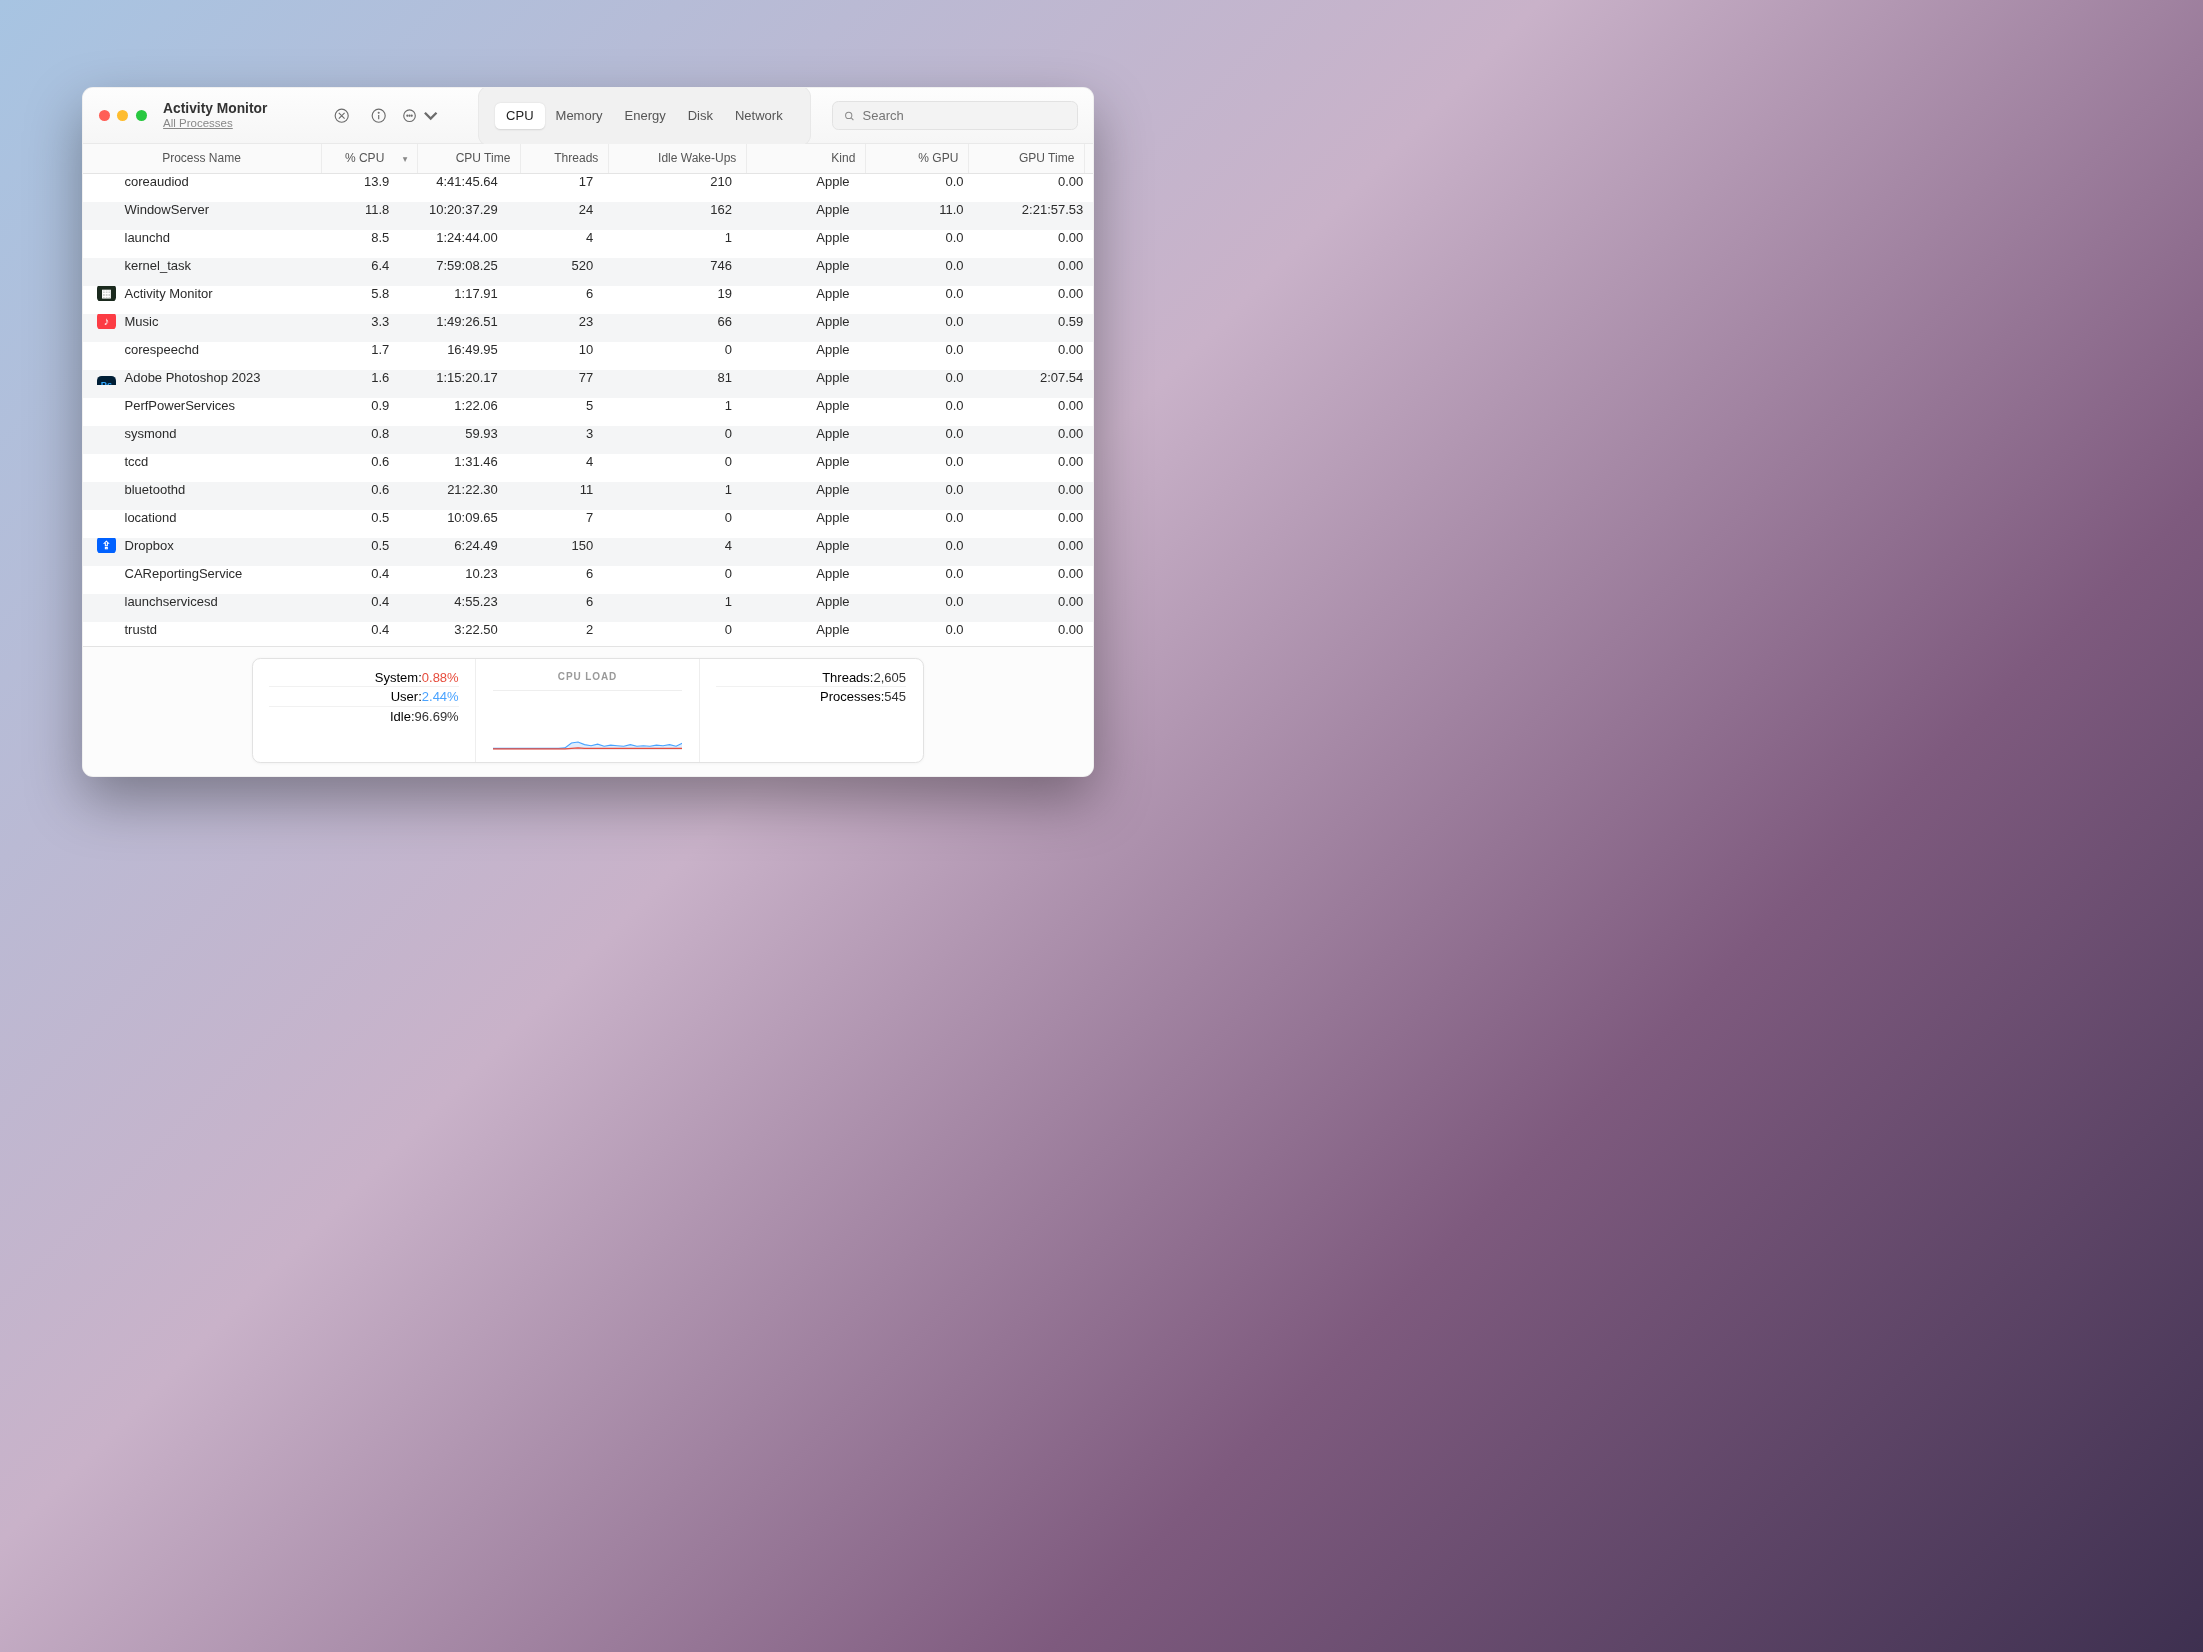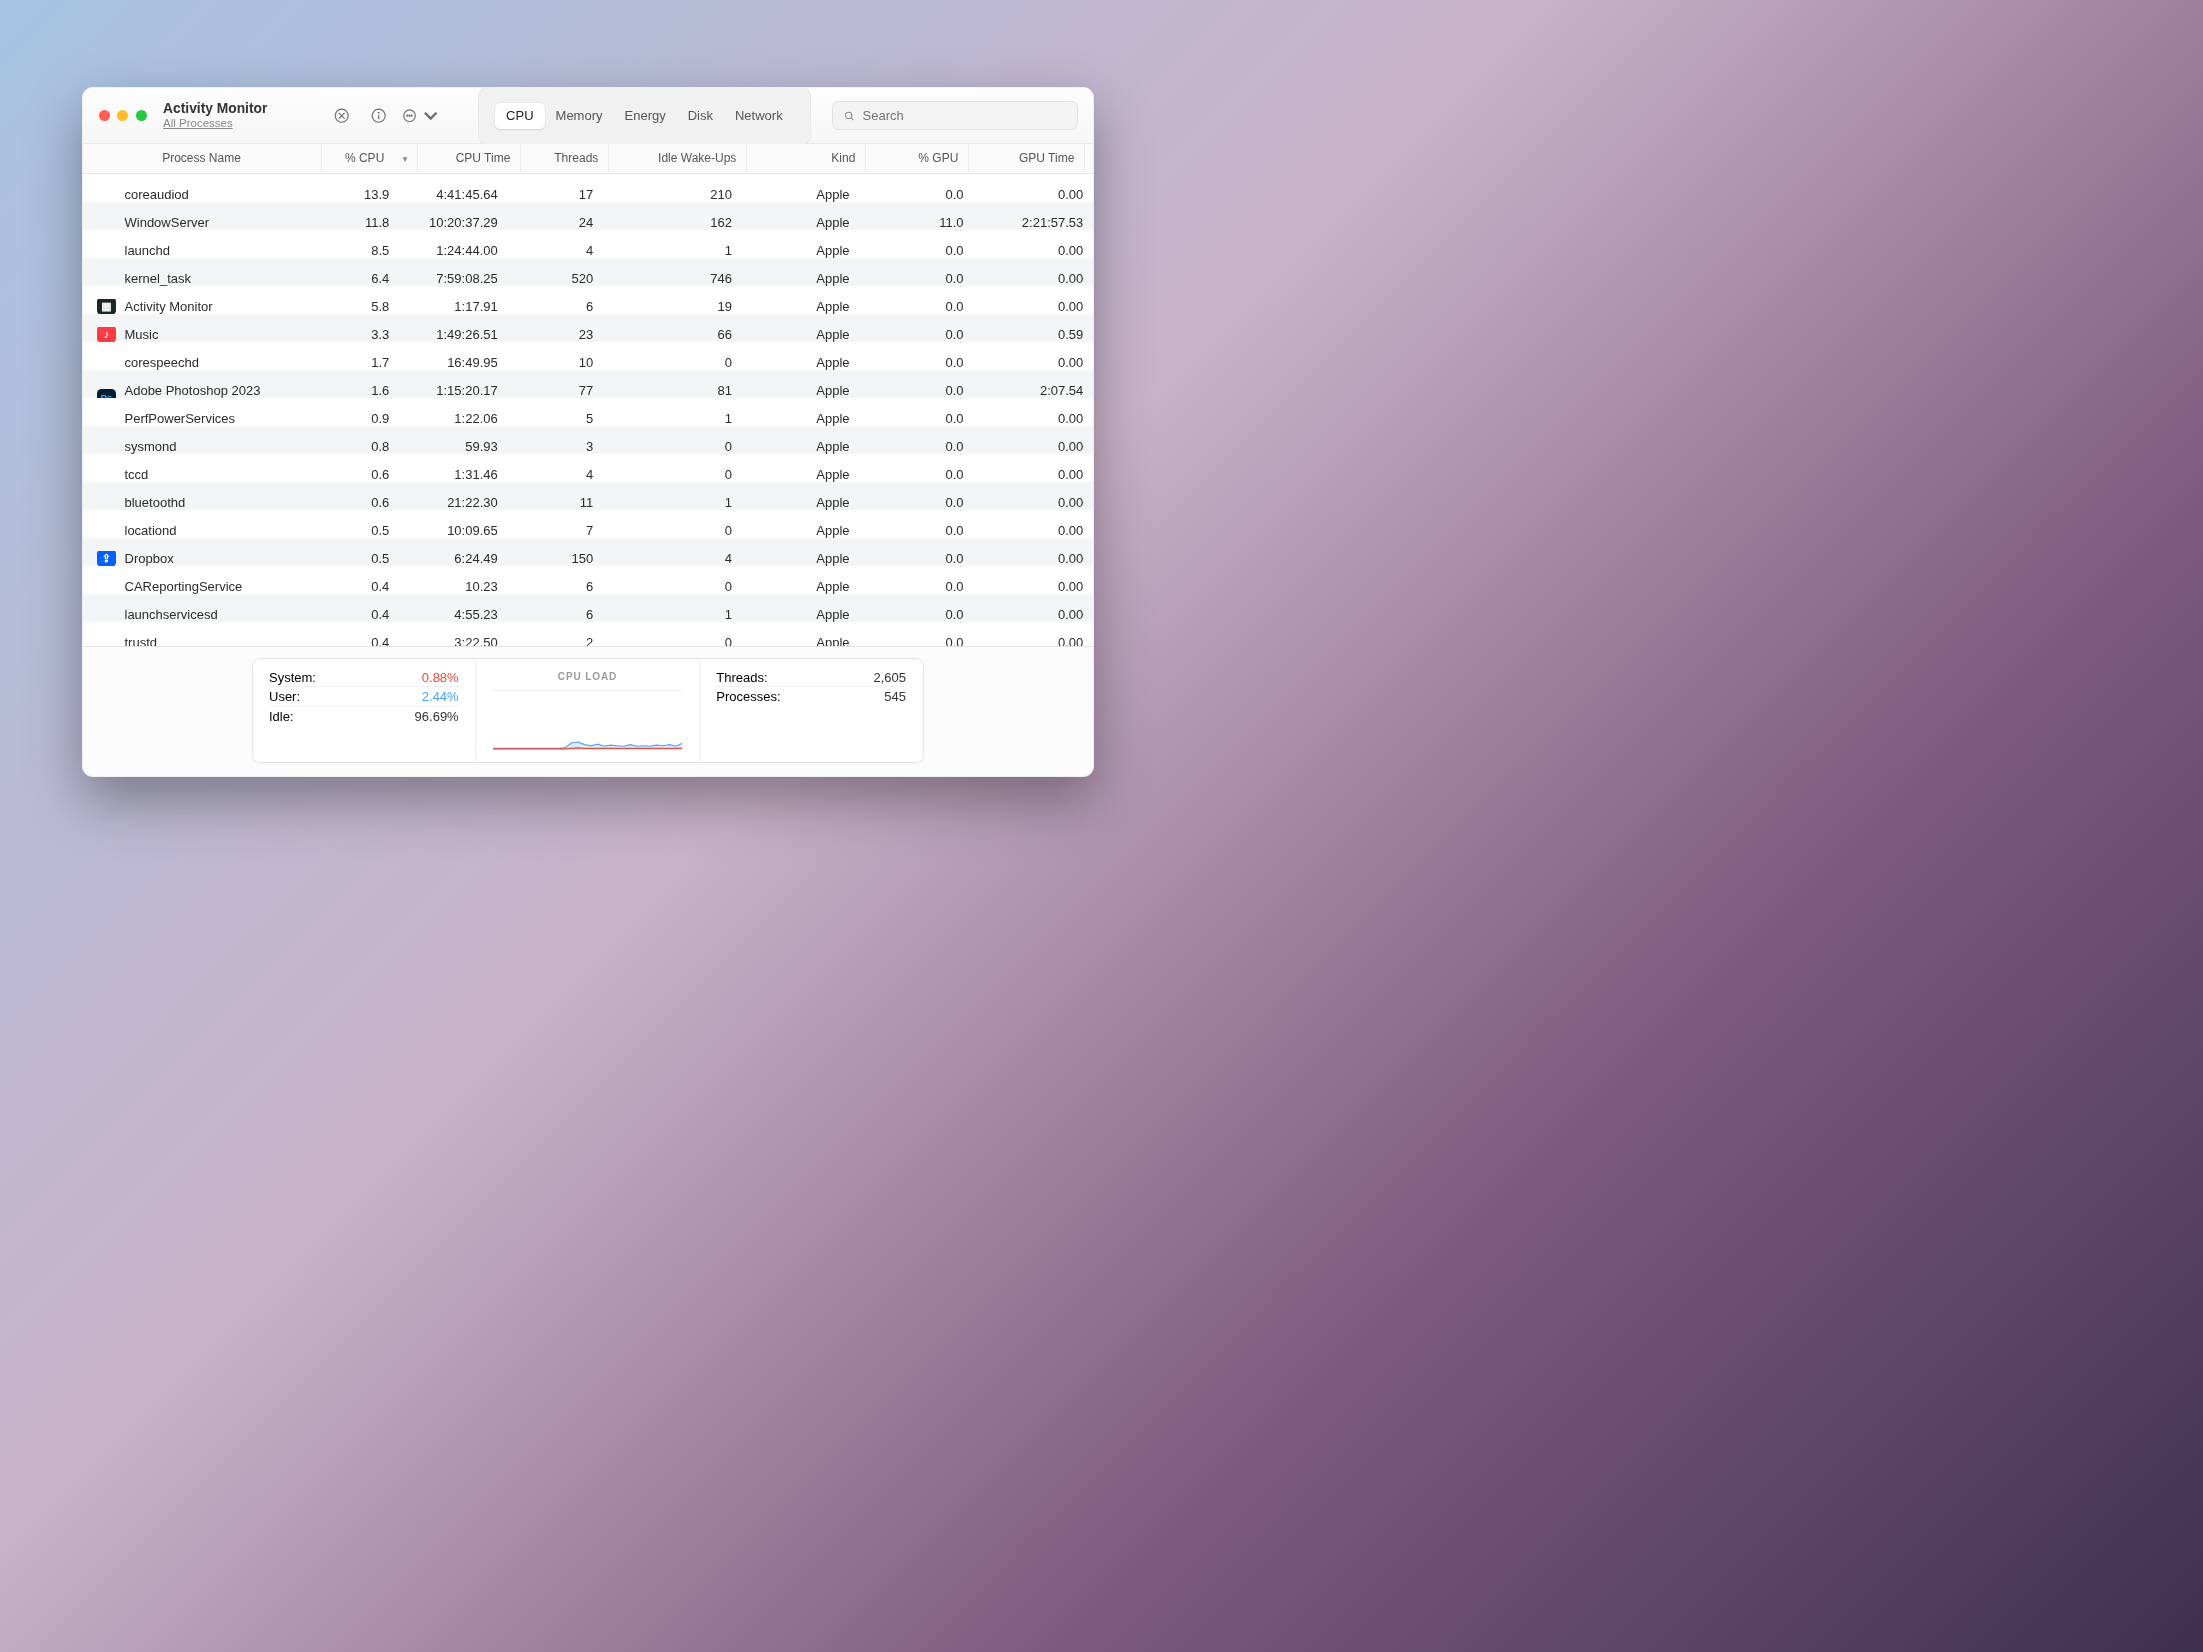--- a/index.html
+++ b/index.html
@@ -36,33 +36,33 @@
   .headers { display:flex; font-size:12px; color:#555; border-bottom:0.9px solid #e4e4e4; background:#fafafa;}
   .headers div { padding:7.3px 9.2px; border-right:0.9px solid #ececec; box-sizing:border-box; display:flex; align-items:center; justify-content:flex-end;}
   .headers div:first-child{ justify-content:center; }
   .headers .sorticon{margin-left:18.4px; font-size:9.2px; color:#888;}
 
   .col-name{width:239px;} .col-cpu{width:96px;} .col-time{width:103px;}
   .col-thr{width:88px;} .col-wake{width:138px;} .col-kind{width:119px;}
   .col-gpu{width:103px;} .col-gtime{width:116px;}
 
   .rows { max-height:472px; overflow:hidden; }
-  .row { display:flex; font-size:13px; color:#2b2b2b; height:28px; align-items:flex-end;gap:17px;}
+  .row { display:flex; font-size:13px; color:#2b2b2b; height:28px; align-items:flex-start;gap:17px;}
   .row:nth-child(even){ background:#f4f5f6; }
   .row > div { box-sizing:border-box; padding:0 9.2px; display:flex; align-items:center; justify-content:flex-end; overflow:hidden; white-space:nowrap;}
   .row .col-name{ justify-content:flex-start; padding-left:42px; position:relative;}
   .row .col-kind{ justify-content:flex-end; padding-right:14.7px;}
   .appicon{ position:absolute; left:14.7px; width:18.4px; height:18.4px; border-radius:4.6px; display:flex; align-items:center; justify-content:center; font-size:11px; color:#fff; font-weight:700;}
   .ic-act{background:#1b2a1e;} .ic-music{background:#fc3c44;} .ic-ps{background:#001e36;color:#31a8ff;font-size:9.2px;margin-top:16px;} .ic-db{background:#0061ff;}
 
   .footer { border-top:0.9px solid #e3e3e3; padding:11px 0 13px; display:flex; justify-content:center; background:#fcfcfc;}
   .panel { width:670px; border:0.9px solid #e2e2e2; border-radius:8.3px; display:flex; background:#fff; box-shadow:0 0.9px 2.8px rgba(0,0,0,.04);}
   .panel .pcol{ flex:1; padding:9.2px 16.5px; font-size:13px;}
   .panel .pcol + .pcol { border-left:0.9px solid #eee;}
-  .kv{display:flex; justify-content:space-between; padding:1.8px 0; border-bottom:0.9px solid #f1f1f1;}
+  .kv{display:flex; justify-content:flex-end; padding:1.8px 0; border-bottom:0.9px solid #f1f1f1;}
   .kv:last-child{border-bottom:0;}
   .kv .v.system{color:#e74c3c;} .kv .v.user{color:#4aa3ff;} .kv .v{color:#333;}
   .loadtitle{ text-align:center; font-size:10px; letter-spacing:0.9px; color:#9a9a9a; font-weight:600; border-bottom:0.9px solid #eee; padding:3.7px 0 7.3px; margin-bottom:5.5px;}
   .chart{ height:57px; position:relative; }
   .chart svg{position:absolute;inset:0;}
 </style>
 </head>
 <body>
 
 <div class="window">

